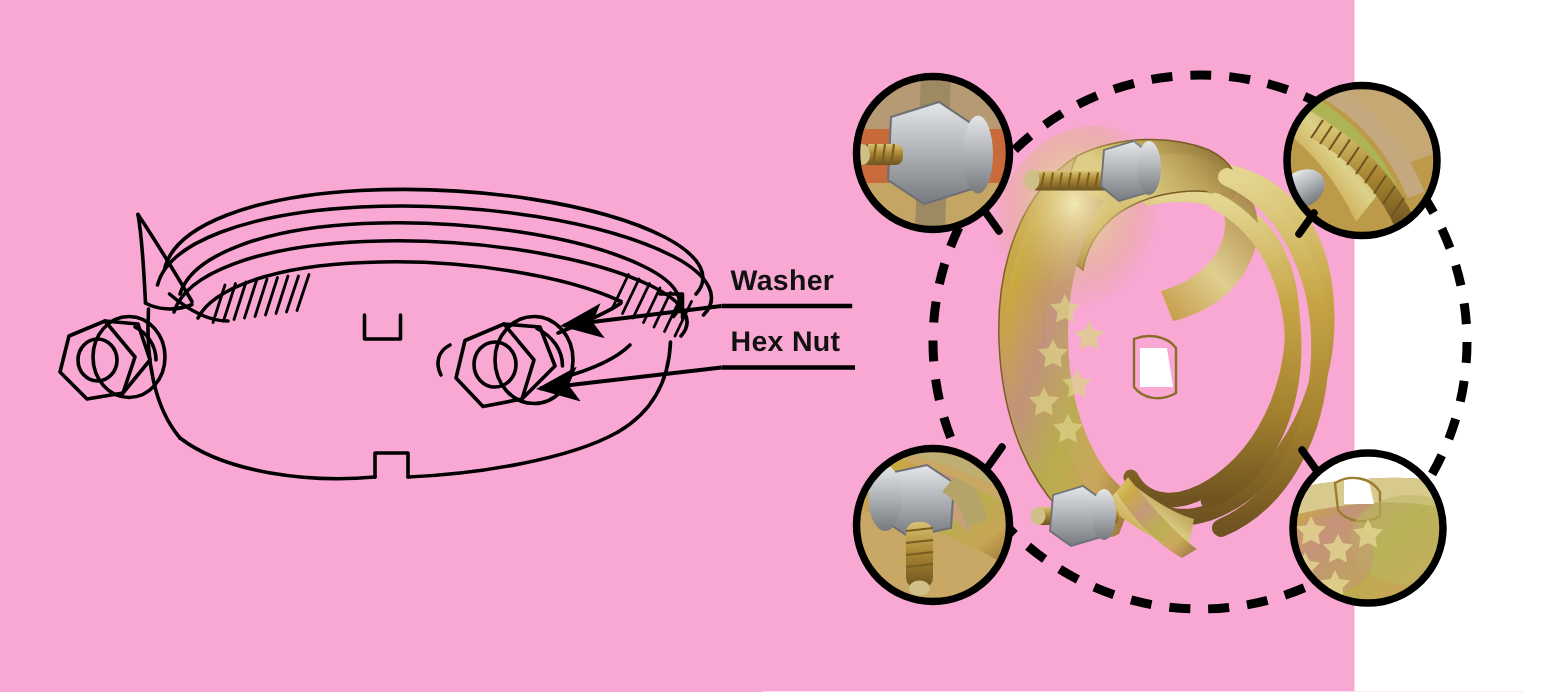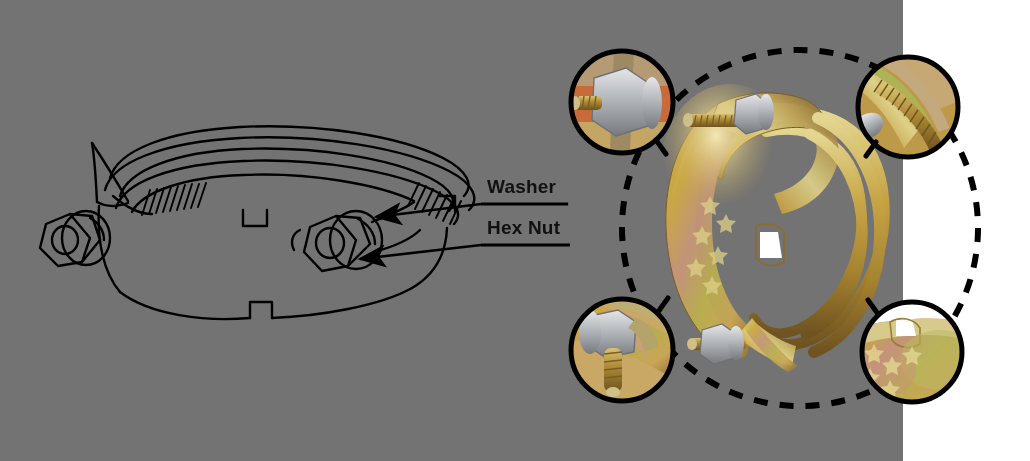--- a/index.html
+++ b/index.html
@@ -1,18 +1,18 @@
 <!DOCTYPE html>
 <html><head>
 <meta charset="utf-8">
 <style>
   html,body{margin:0;padding:0;background:#fff;}
   body{width:1030px;height:461px;overflow:hidden;
        font-family:"Liberation Sans",sans-serif;}
-  #stage{position:relative;width:903px;height:461px;background:#737373;}
+  #stage{position:relative;width:903px;height:461px;background:#f9a8d4;}
   .panel{position:absolute;top:0;height:461px;}
   #diagram-panel{left:0;width:570px;}
   #photo-panel{left:560px;width:470px;}
   svg{display:block;}
   .lbl{font-family:"Liberation Sans",sans-serif;font-size:19px;
        font-weight:600;fill:#111;letter-spacing:.2px;}
 </style>
 </head>
 <body>
 

